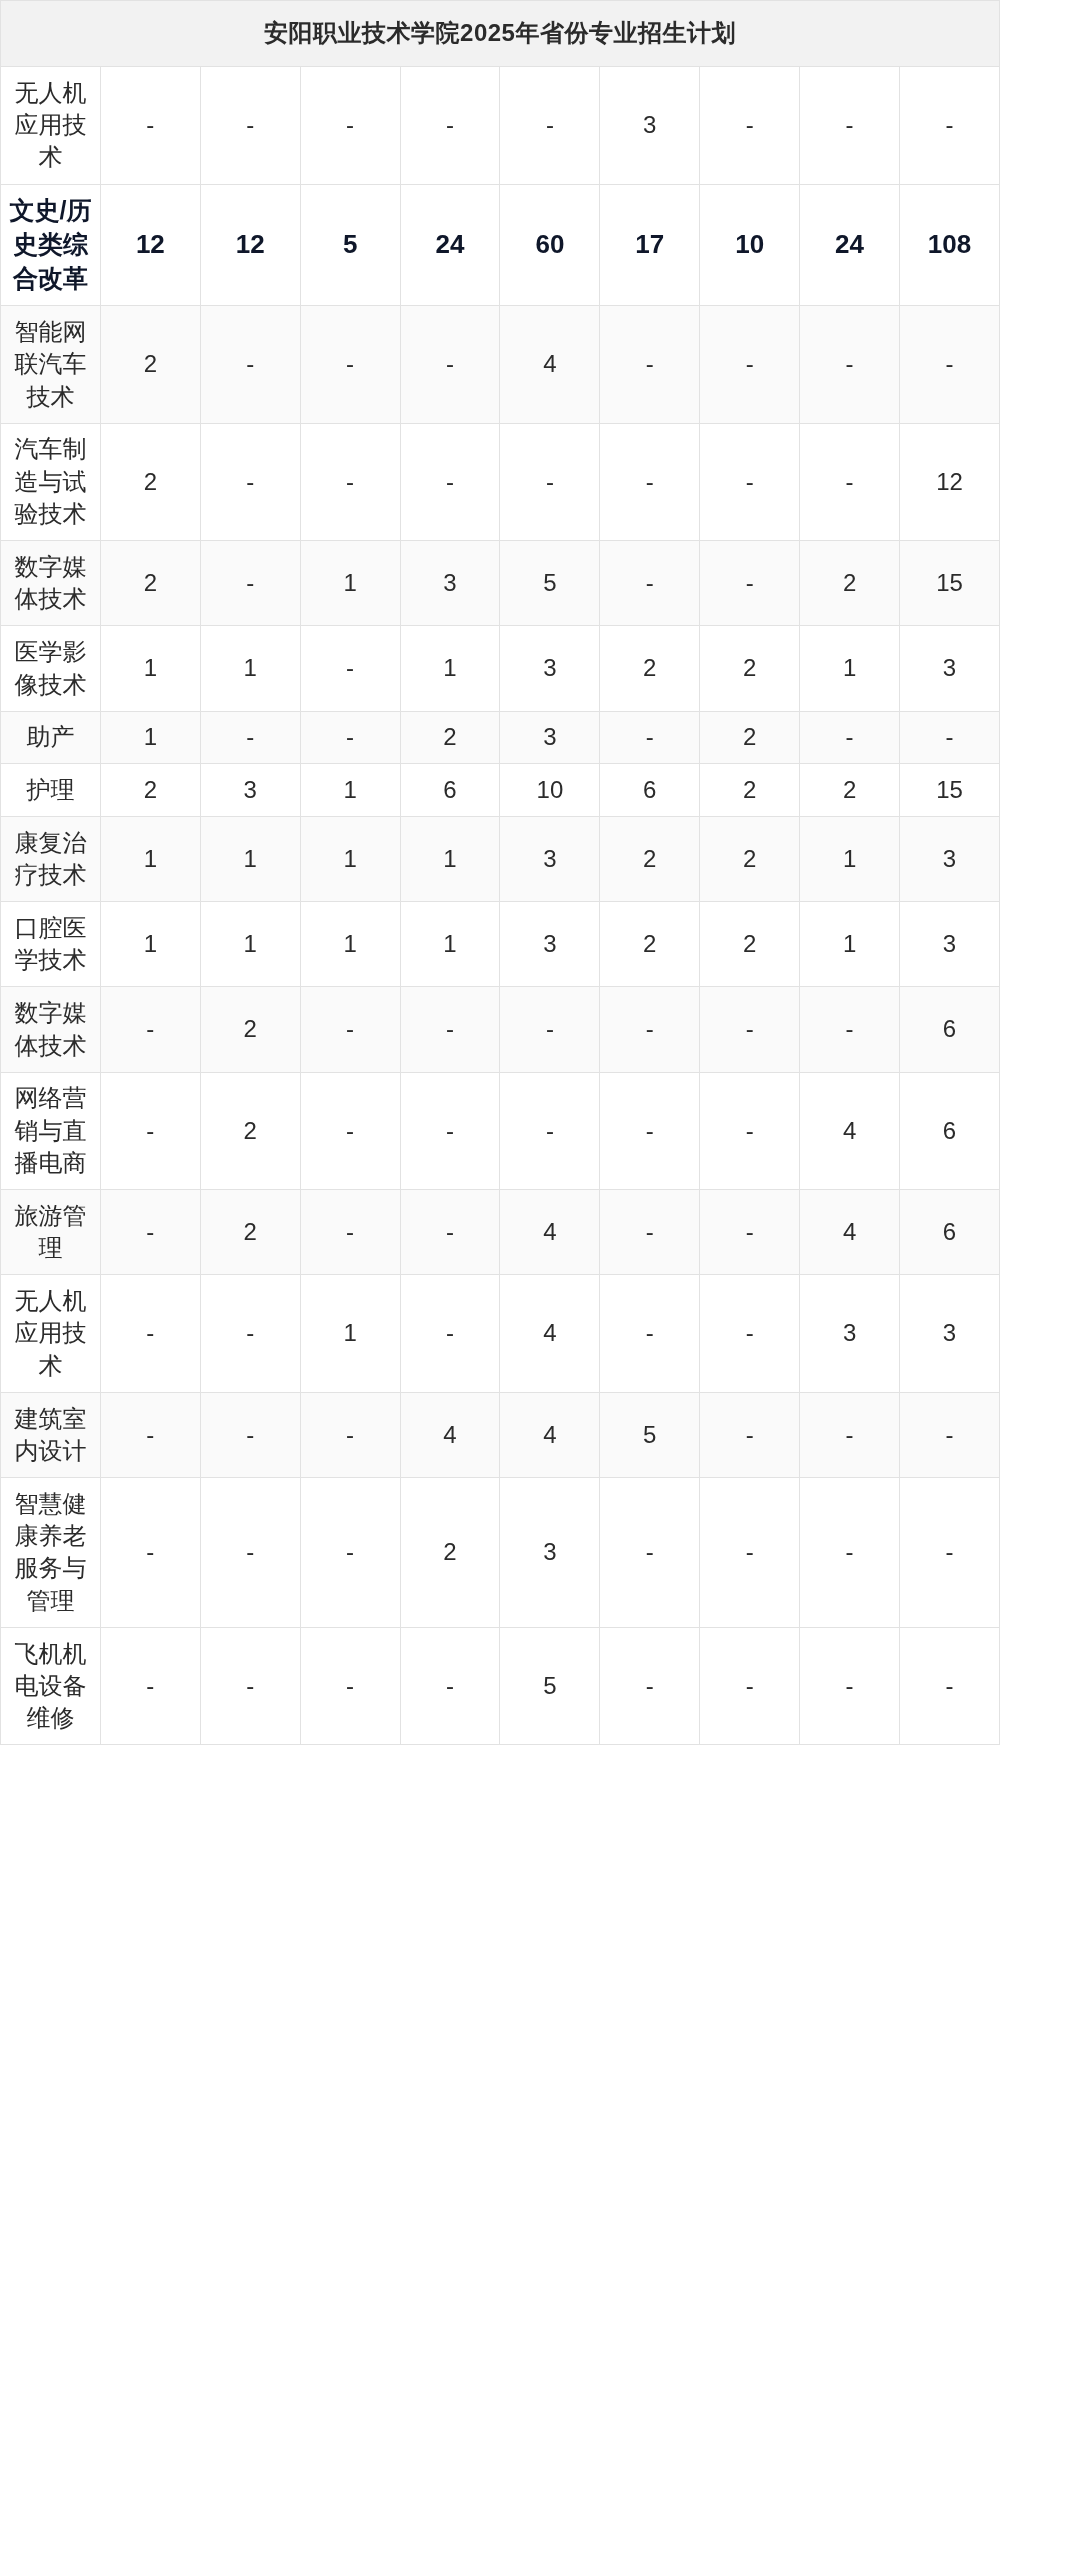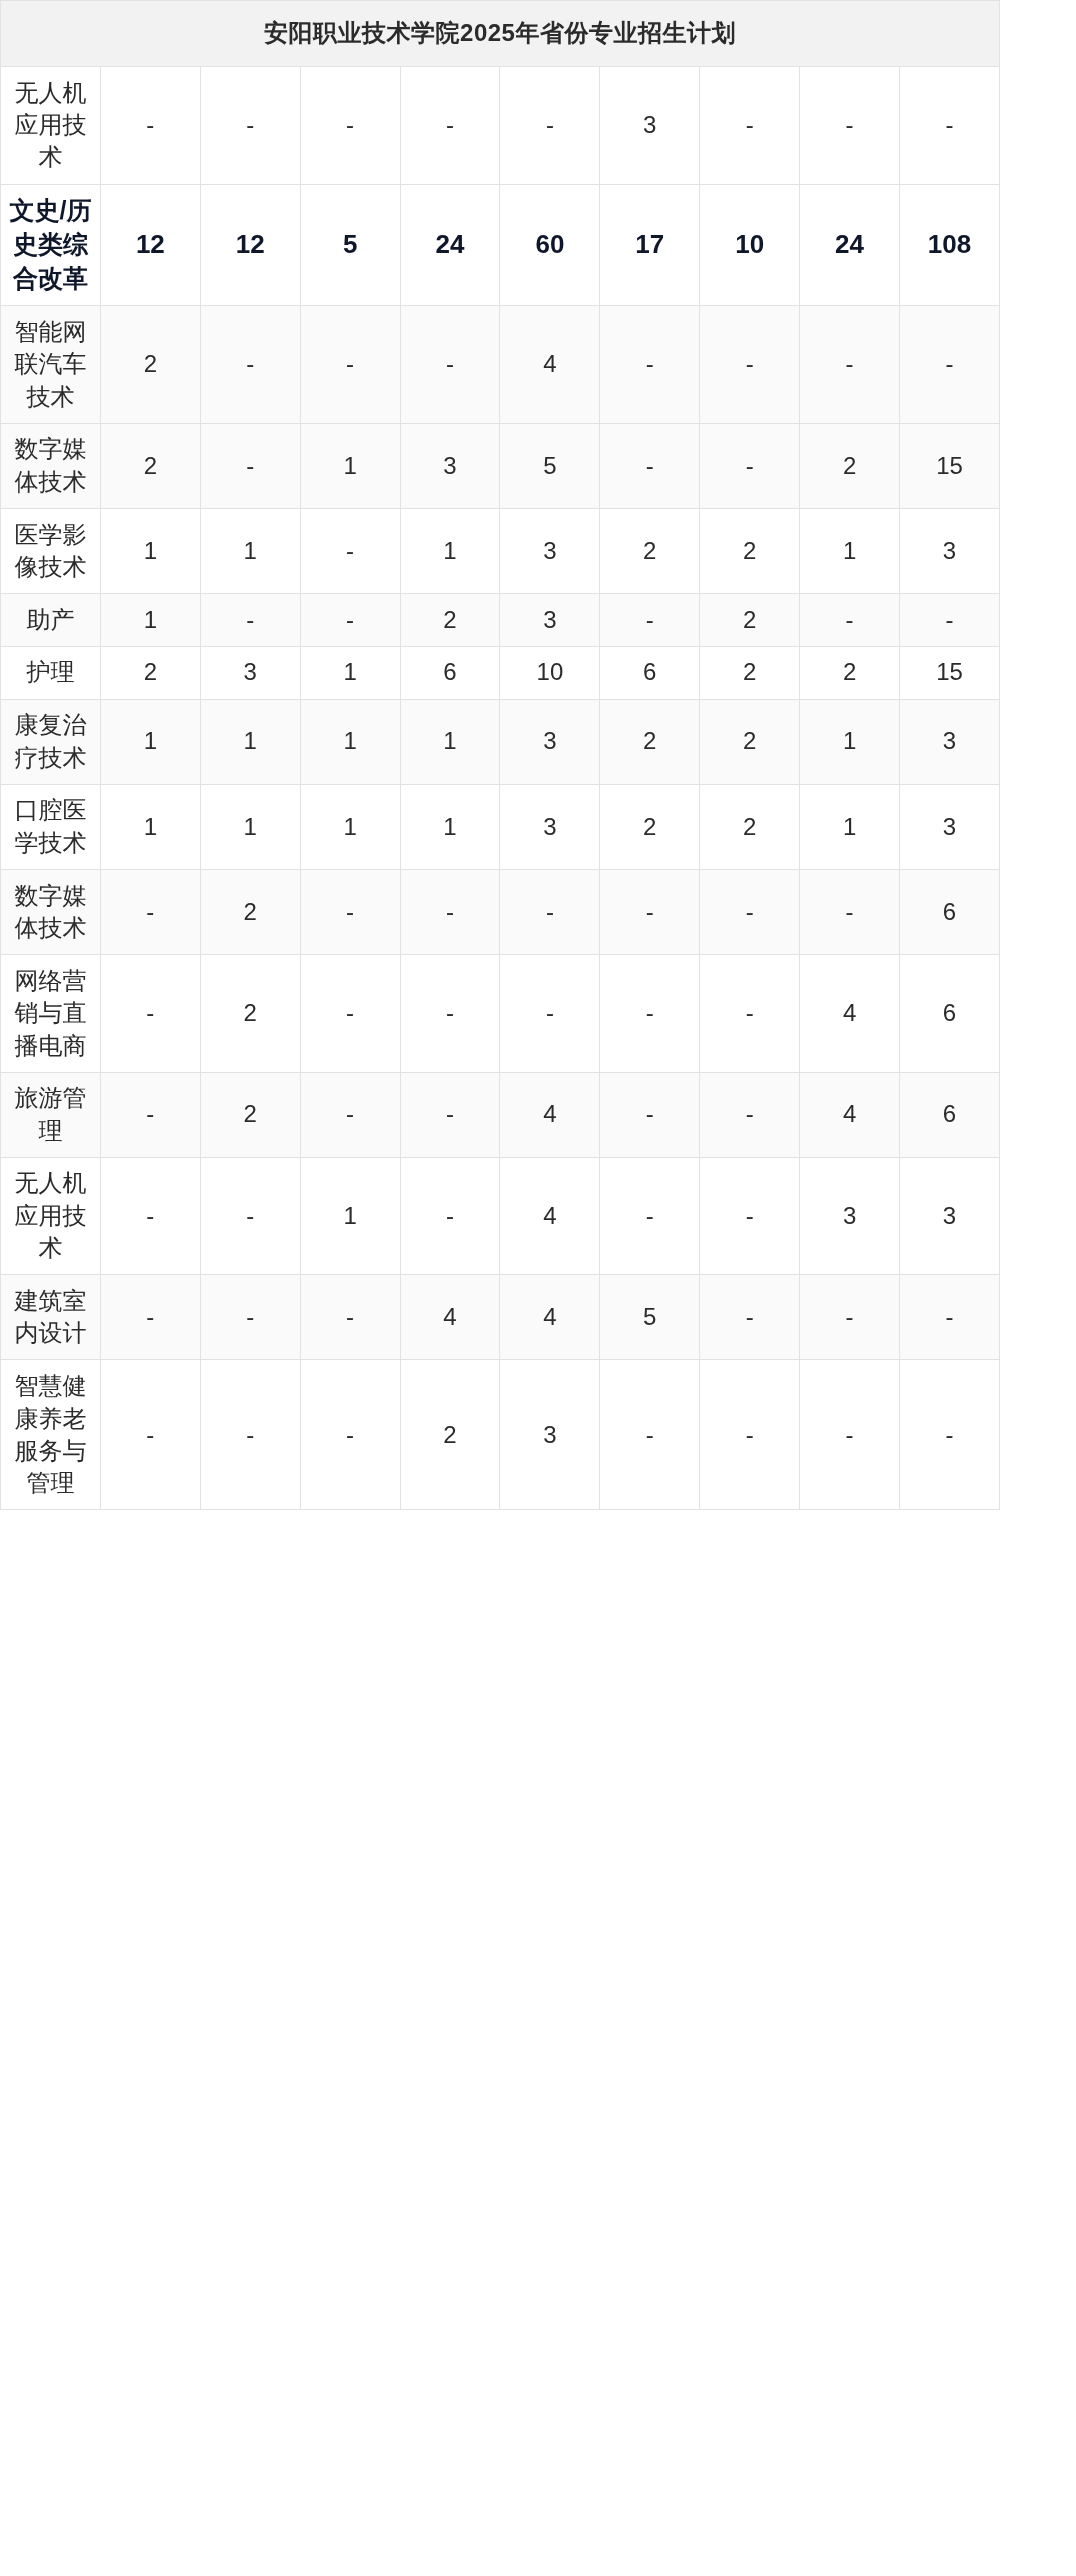--- a/index.html
+++ b/index.html
@@ -110,20 +110,32 @@
           <td class="col-num">2</td>
           <td class="col-num dash">-</td>
           <td class="col-num dash">-</td>
           <td class="col-num dash">-</td>
           <td class="col-num">4</td>
           <td class="col-num dash">-</td>
           <td class="col-num dash">-</td>
           <td class="col-num dash">-</td>
           <td class="col-num-last dash">-</td>
         </tr>
+        <tr class="row-odd">
+          <td class="col-name cell-name">汽车制造与试验技术</td>
+          <td class="col-num">2</td>
+          <td class="col-num dash">-</td>
+          <td class="col-num dash">-</td>
+          <td class="col-num dash">-</td>
+          <td class="col-num dash">-</td>
+          <td class="col-num dash">-</td>
+          <td class="col-num dash">-</td>
+          <td class="col-num dash">-</td>
+          <td class="col-num-last">12</td>
+        </tr>
         <tr class="row-even">
           <td class="col-name cell-name">数字媒体技术</td>
           <td class="col-num">2</td>
           <td class="col-num dash">-</td>
           <td class="col-num">1</td>
           <td class="col-num">3</td>
           <td class="col-num">5</td>
           <td class="col-num dash">-</td>
           <td class="col-num dash">-</td>
           <td class="col-num">2</td>
@@ -249,20 +261,32 @@
           <td class="col-num dash">-</td>
           <td class="col-num-last dash">-</td>
         </tr>
         <tr class="row-odd">
           <td class="col-name cell-name">智慧健康养老服务与管理</td>
           <td class="col-num dash">-</td>
           <td class="col-num dash">-</td>
           <td class="col-num dash">-</td>
           <td class="col-num">2</td>
           <td class="col-num">3</td>
+          <td class="col-num dash">-</td>
+          <td class="col-num dash">-</td>
+          <td class="col-num dash">-</td>
+          <td class="col-num-last dash">-</td>
+        </tr>
+        <tr class="row-odd">
+          <td class="col-name cell-name">飞机机电设备维修</td>
+          <td class="col-num dash">-</td>
+          <td class="col-num dash">-</td>
+          <td class="col-num dash">-</td>
+          <td class="col-num dash">-</td>
+          <td class="col-num">5</td>
           <td class="col-num dash">-</td>
           <td class="col-num dash">-</td>
           <td class="col-num dash">-</td>
           <td class="col-num-last dash">-</td>
         </tr>
       </tbody>
   </table>
 </div>
 
 

